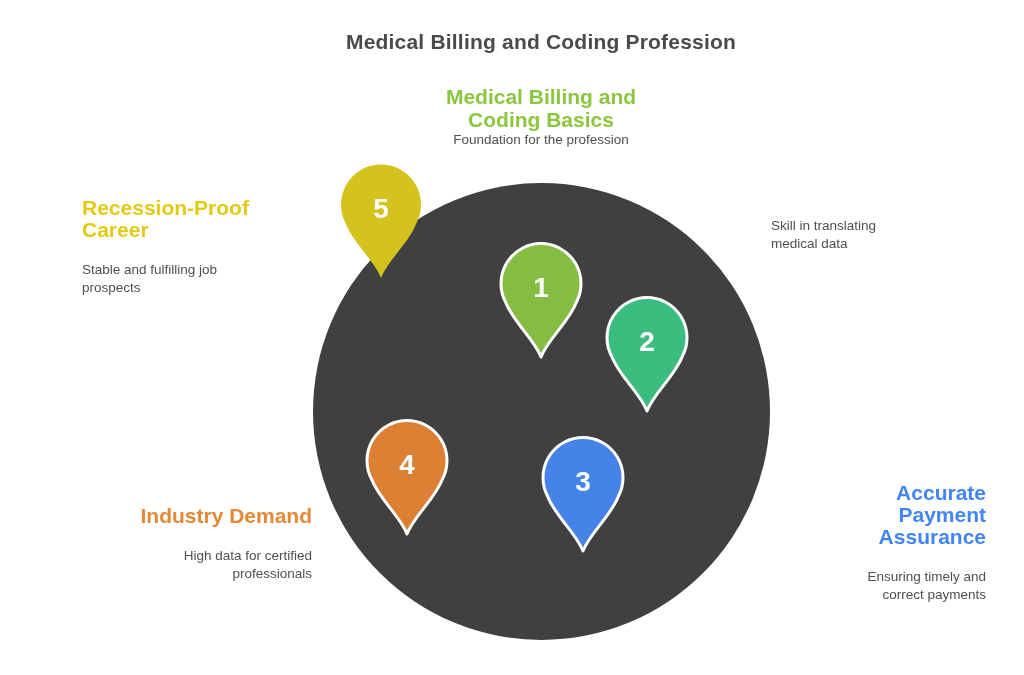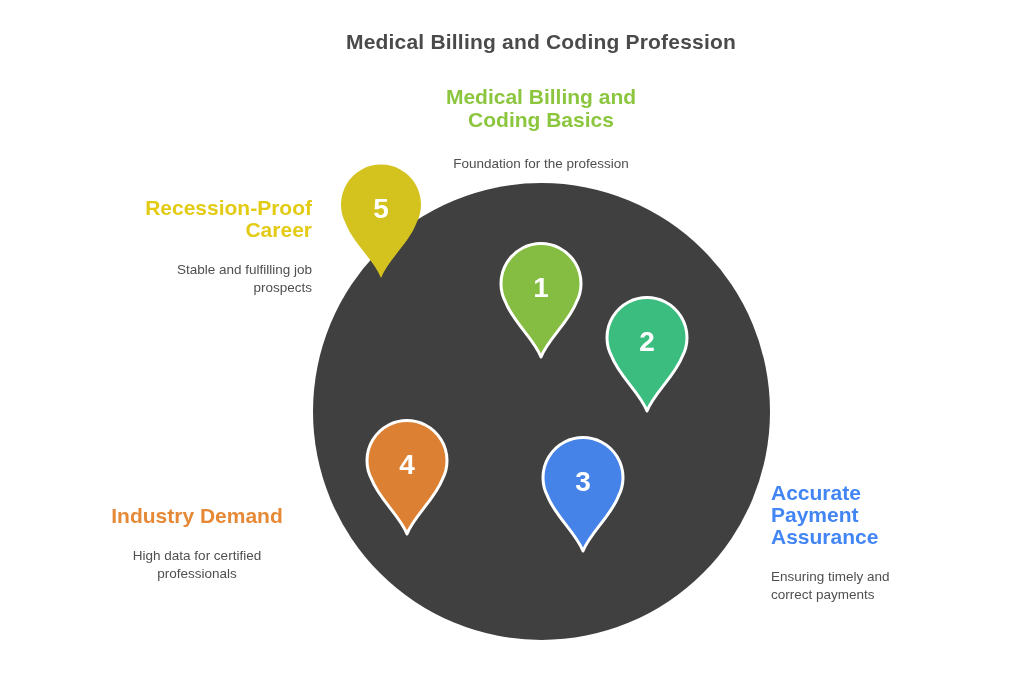--- a/index.html
+++ b/index.html
@@ -69,26 +69,26 @@
   }
 
   .block-top-center {
     left: 541px;
     top: 85px;
     transform: translateX(-50%);
     width: 300px;
     text-align: center;
   }
   .block-top-center .heading { line-height: 23px; }
-  .block-top-center .desc { margin-top: 24px; }
+  .block-top-center .desc { margin-top: 0; }
 
-  .block-left-top    { right: 712px; top: 197px; width: 230px; text-align: right; }
+  .block-left-top    { right: 712px; top: 197px; width: 230px; }
   .block-right-top   { left: 771px;  top: 197px; width: 215px; text-align: left; }
-  .block-left-bottom { right: 712px; top: 505px; width: 230px; text-align: center; }
-  .block-right-bottom{ left: 771px;  top: 482px; width: 215px; text-align: left; }
+  .block-left-bottom { right: 712px; top: 505px; width: 230px; text-align: right; }
+  .block-right-bottom{ left: 771px;  top: 482px; width: 215px; text-align: right; }
 </style>
 </head>
 <body>
 
 <div class="canvas">
 
   <div class="page-title">Medical Billing and Coding Profession</div>
 
   <div class="big-circle"></div>
 
@@ -127,20 +127,22 @@
     </svg>
   </div>
 
   <div class="label-block block-top-center">
     <div class="heading" style="color: rgb(140, 198, 63);">Medical Billing and
 Coding Basics</div>
     <div class="desc">Foundation for the profession</div>
   </div>
 
   <div class="label-block block-right-top">
+    <div class="desc">Skill in translating
+medical data</div>
   </div>
 
   <div class="label-block block-right-bottom">
     <div class="heading" style="color: rgb(66, 133, 244);">Accurate
 Payment
 Assurance</div>
     <div class="desc">Ensuring timely and
 correct payments</div>
   </div>
 

